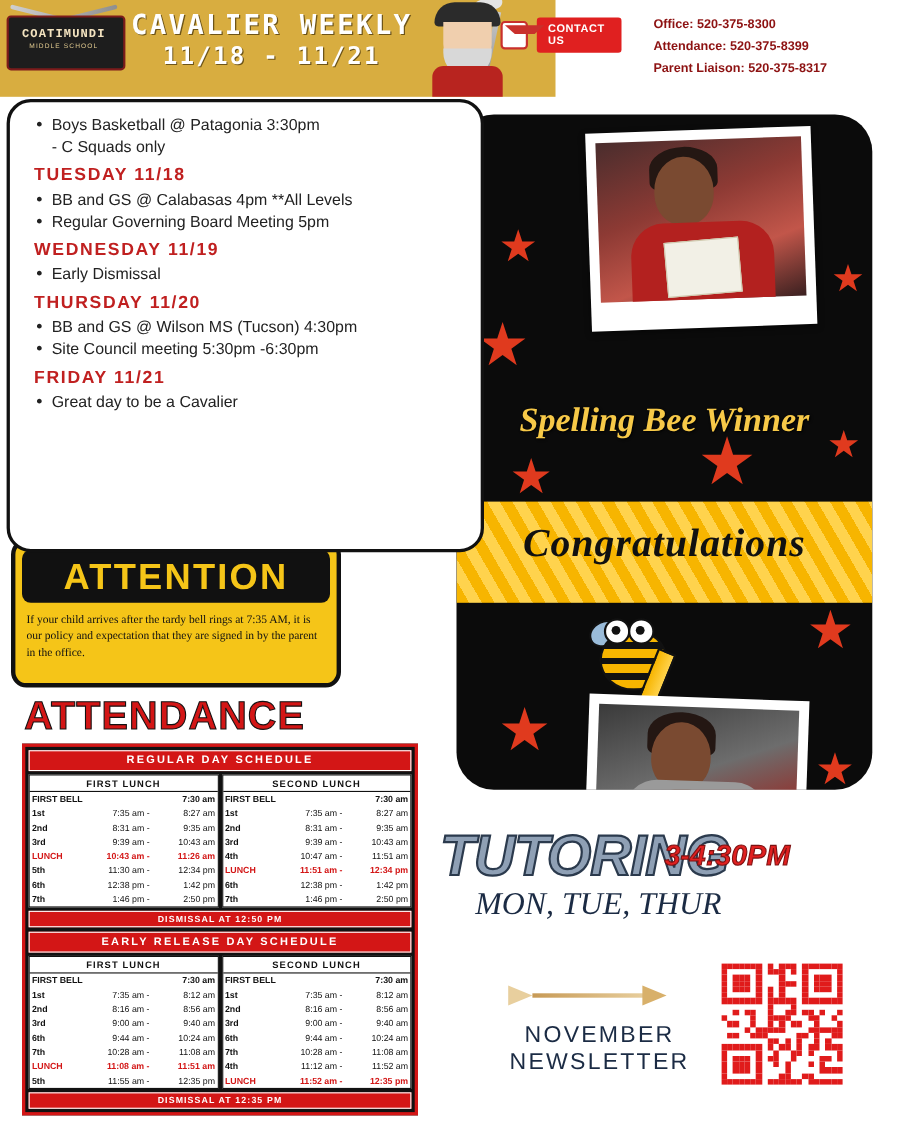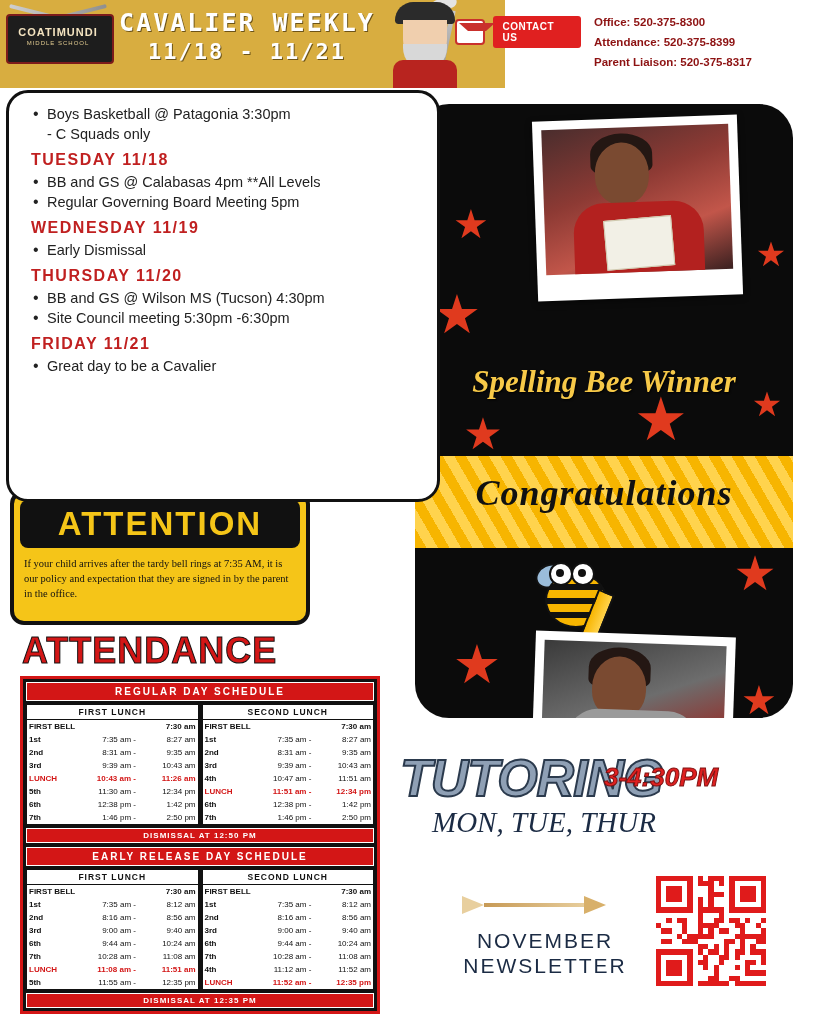--- a/index.html
+++ b/index.html
@@ -44,21 +44,21 @@
   }
   .logo-text {
     position: absolute;
     left: 0; top: 20px;
     width: 104px;
     text-align: center;
     color: #f3e3c0;
     font-size: 11px;
     font-weight: bold;
     letter-spacing: 1px;
-    font-family: Liberation Sans, sans-serif;
+    font-family: Liberation Mono, monospace;
   }
   .logo-sub {
     position: absolute;
     left: 0; top: 34px;
     width: 104px;
     text-align: center;
     color: #e0c98f;
     font-size: 6px;
     letter-spacing: 1px;
   }
@@ -142,21 +142,21 @@
     position: absolute;
     left: 58px; top: 10px;
     width: 5px; height: 74px;
     background: linear-gradient(to bottom, #c9c9c9, #8a8a8a);
     transform: rotate(12deg);
   }
 
   .contact-btn {
     position: absolute;
     left: 455px; top: 19px;
-    width: 126px; height: 26px;
+    width: 110px; height: 26px;
     display: flex;
     align-items: center;
     gap: 8px;
   }
   .mail-icon {
     width: 26px; height: 22px;
     background: #ffffff;
     border: 2px solid #c9302c;
     border-radius: 4px;
     position: relative;

